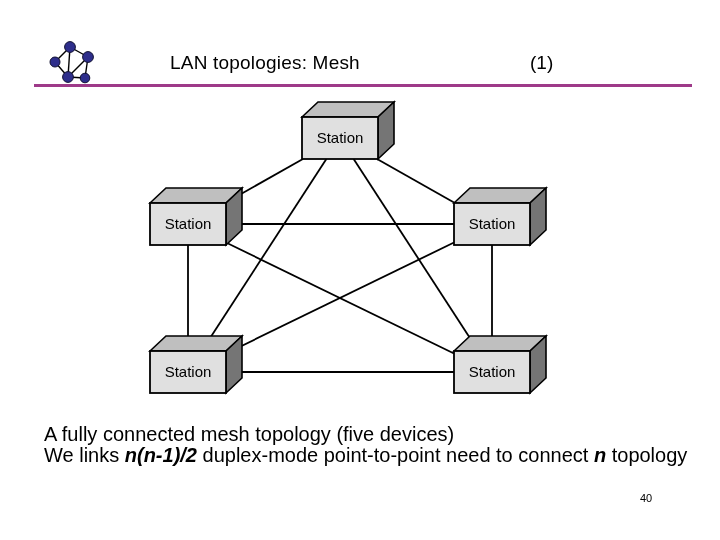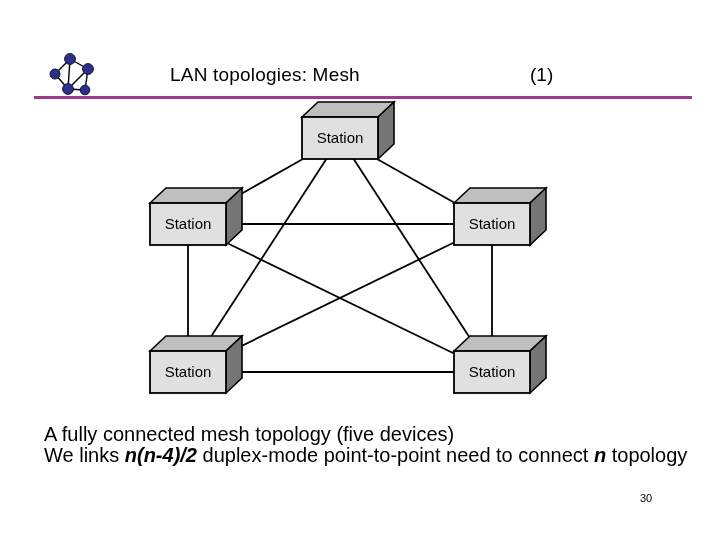--- a/index.html
+++ b/index.html
@@ -12,21 +12,21 @@
     height: 540px;
     position: relative;
     overflow: hidden;
     font-family: "Liberation Sans", sans-serif;
     color: #000000;
   }
 
   
   #header {
     position: absolute;
-    left: 0; top: 16px;
+    left: 0; top: 4px;
     width: 583px; height: 90px; padding-left: 44px;
   }
   #logo {
     position: absolute;
     left: 44px; top: 36px;
     width: 58px; height: 46px;
   }
   #slide-title {
     position: absolute;
     left: 170px; top: 47px;
@@ -151,16 +151,16 @@
           <polygon points="530 261 546 246 546 288 530 303" fill="#757575" stroke="#000000" stroke-width="1.6" stroke-linejoin="miter"></polygon>
           <rect x="454" y="261" width="76" height="42" fill="#E0E0E0" stroke="#000000" stroke-width="1.8"></rect>
           <text x="492" y="287" text-anchor="middle" font-family="&quot;Liberation Sans&quot;, sans-serif" font-size="15" fill="#000000">Station</text>
         </g>
       </g>
     </svg>
 </div>
 
 <div id="caption">
   <div class="cap-line">A fully connected mesh topology (five devices)</div>
-  <div class="cap-line"><span>We links </span><span class="bi">n(n-4)/2</span><span> duplex-mode point-to-point need to connect </span><span class="bi">n</span><span> topology</span></div>
+  <div class="cap-line"><span>We links </span><span class="bi">n(n-1)/2</span><span> duplex-mode point-to-point need to connect </span><span class="bi">n</span><span> topology</span></div>
 </div>
 
-<div id="page-number">30</div>
+<div id="page-number">40</div>
 
 </body></html>

